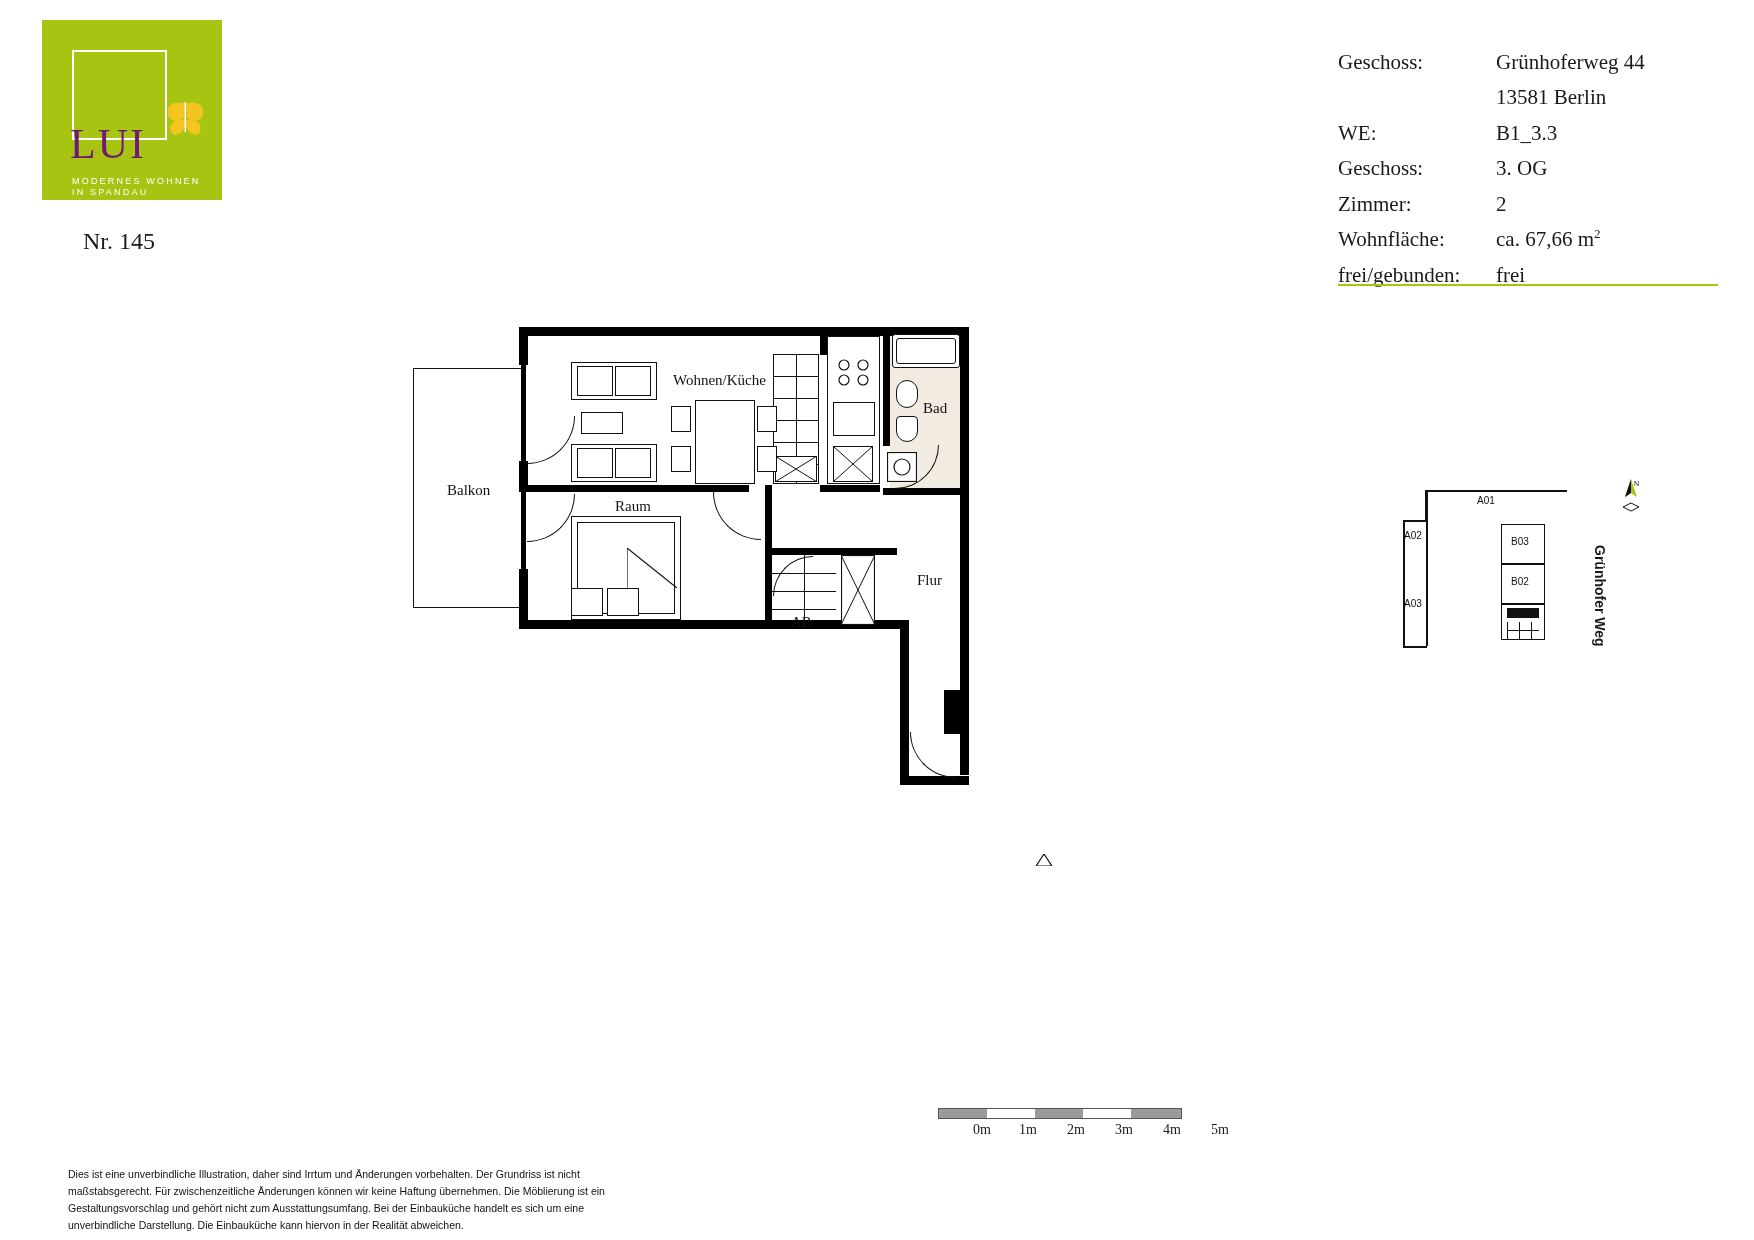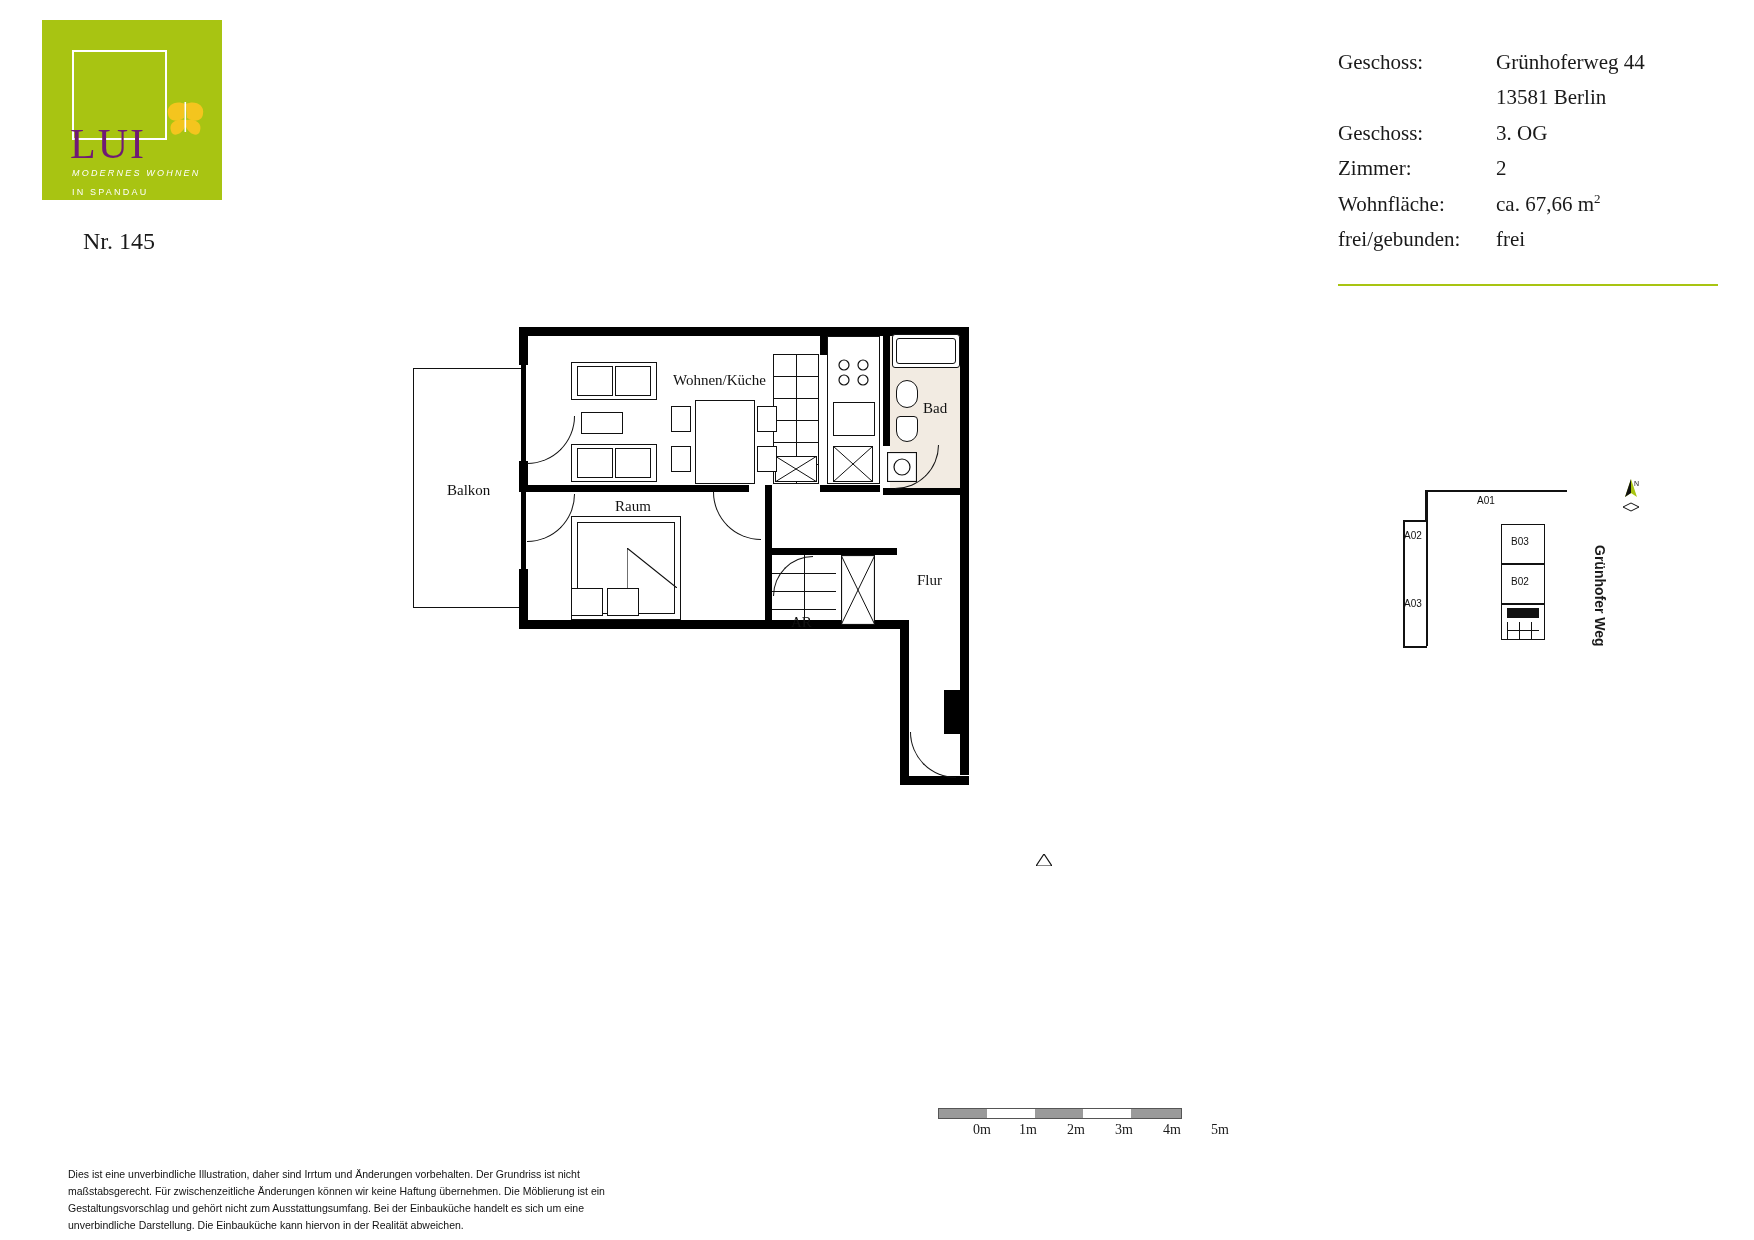--- a/index.html
+++ b/index.html
@@ -35,21 +35,21 @@
     color: #701a75;
     font-family: "Liberation Serif", serif;
   }
   #logo-sub1, #logo-sub2 {
     position: absolute;
     left: 30px;
     font-size: 9px;
     letter-spacing: 2.2px;
     color: #ffffff;
   }
-  #logo-sub1 { top: 148px; font-style: italic; }
+  #logo-sub1 { top: 156px; }
   #logo-sub2 { top: 167px; }
   #logo-butterfly {
     position: absolute;
     left: 122px; top: 78px;
     width: 42px; height: 42px;
   }
   #plan-number {
     position: absolute;
     left: 83px; top: 228px;
     font-size: 24px;
@@ -177,20 +177,24 @@
 <div id="info-table">
   <table>
     <tbody>
         <tr>
       <td class="k">Geschoss:</td>
       <td class="v">Grünhoferweg 44</td>
     </tr>
     <tr>
       <td class="k"></td>
       <td class="v">13581 Berlin</td>
+    </tr>
+    <tr>
+      <td class="k">WE:</td>
+      <td class="v">B1_3.3</td>
     </tr>
     <tr>
       <td class="k">Geschoss:</td>
       <td class="v">3. OG</td>
     </tr>
     <tr>
       <td class="k">Zimmer:</td>
       <td class="v">2</td>
     </tr>
     <tr>

